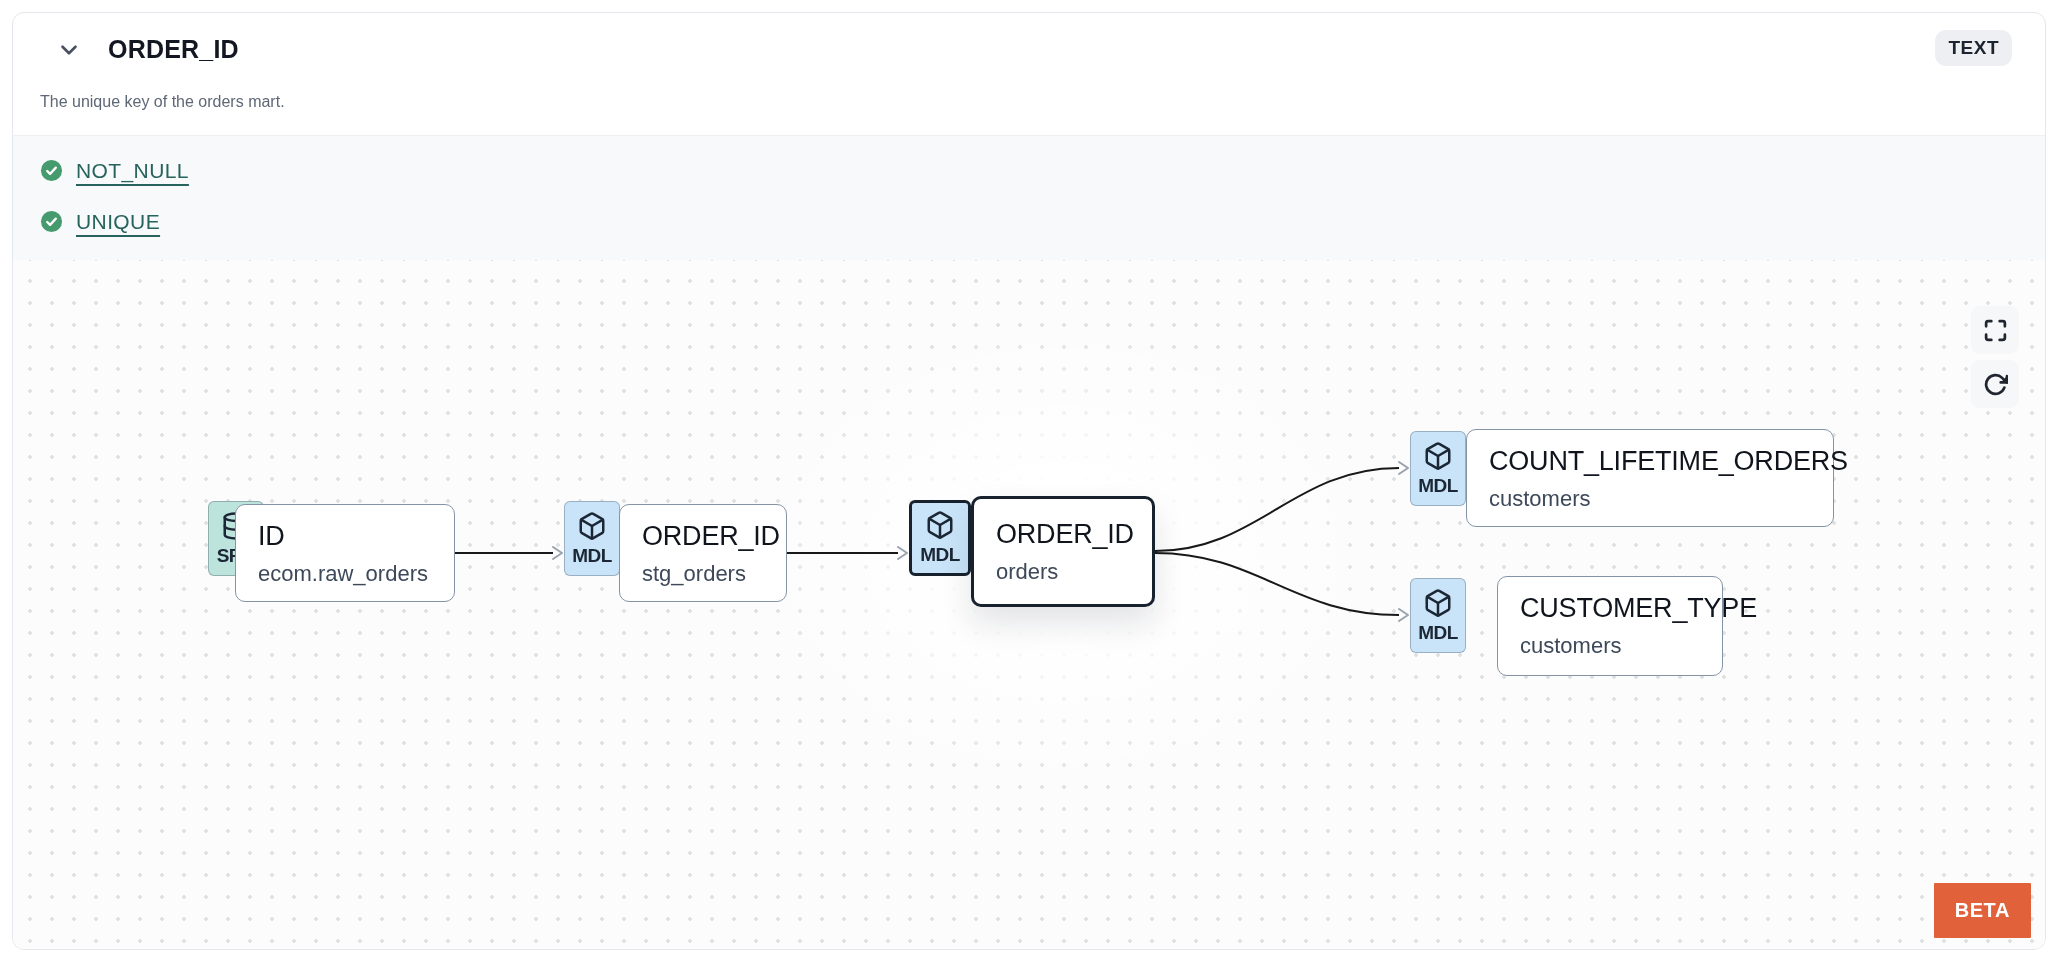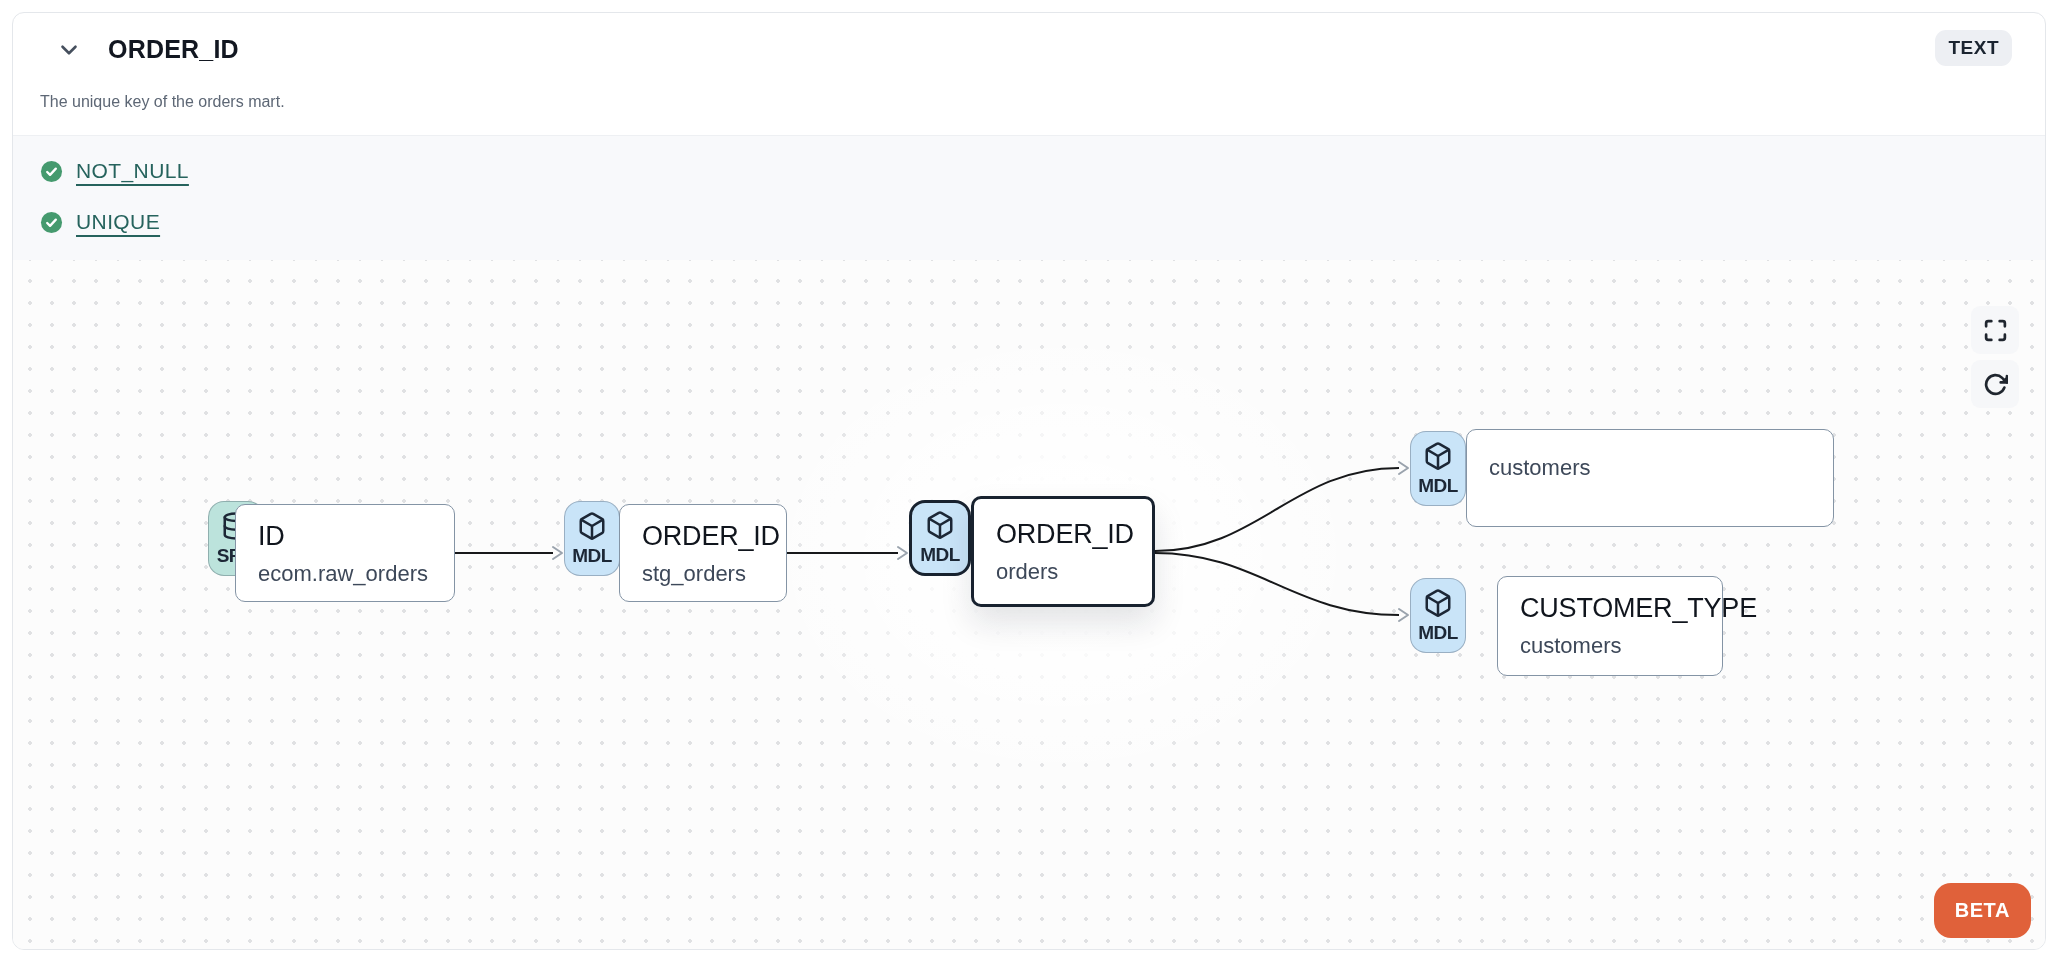--- a/index.html
+++ b/index.html
@@ -19,21 +19,21 @@
     font-size:19px; font-weight:600; letter-spacing:0.5px; padding:7px 13px; border-radius:11px;
   }
   .desc { position:absolute; top:80px; left:27px; font-size:16px; color:#5d6775; }
 
   
   .tests {
     position:absolute; top:122px; left:0; right:0; height:125px;
     background:#f8f9fb; border-top:1px solid #eef0f3;
     padding:23px 0 0 27px; display:flex; flex-direction:column; gap:27px;
   }
-  .test-row { display:flex; align-items:center; gap:13px; }
+  .test-row { display:flex; align-items:flex-start; gap:13px; }
   .check-circle { width:23px; height:23px; flex:none; }
   .test-link {
     font-size:21px; font-weight:500; letter-spacing:0.4px; color:#26635d;
     text-decoration:underline; text-decoration-thickness:1.5px; text-underline-offset:6px; cursor:pointer;
   }
 
   
   .canvas {
     position:absolute; top:247px; left:0; right:0; bottom:0;
     background-color:#fcfcfc;
@@ -42,21 +42,21 @@
   }
   .glow {
     position:absolute; left:740px; top:60px; width:620px; height:470px; pointer-events:none;
     background:radial-gradient(closest-side, rgba(255,255,255,0.98) 30%, rgba(255,255,255,0) 100%);
   }
   svg.edges { position:absolute; left:0; top:0; pointer-events:none; }
 
   
   .node { position:absolute; }
   .nbadge {
-    position:absolute; width:56px; height:75px; border-radius:16px;
+    position:absolute; width:56px; height:75px; border-radius:6px;
     border:1px solid rgba(30,41,59,0.28);
     display:flex; flex-direction:column; align-items:center; justify-content:center; gap:4px;
     color:#1c2736; z-index:1;
   }
   .nbadge .blabel { font-size:19px; font-weight:600; letter-spacing:-0.5px; }
   .nbadge svg { width:30px; height:30px; }
   .badge-src { background:#bce3dc; }
   .badge-mdl { background:#c9e4f8; }
   .ncard {
     position:absolute; background:#ffffff; border:1px solid #8494a5; border-radius:10px;
@@ -71,21 +71,21 @@
   
   .controls { position:absolute; top:46px; right:26px; display:flex; flex-direction:column; gap:6px; }
   .ctl-btn {
     width:48px; height:48px; border:none; border-radius:9px; background:#f6f7f9;
     display:flex; align-items:center; justify-content:center; color:#20262f; cursor:pointer;
   }
   .ctl-btn svg { width:25px; height:25px; }
 
   .beta-badge {
     position:absolute; right:14px; bottom:11px; background:#e0613a; color:#ffffff;
-    font-size:20px; font-weight:700; letter-spacing:0.6px; padding:16px 21px; border-radius:17px;
+    font-size:20px; font-weight:700; letter-spacing:0.6px; padding:16px 21px; border-radius:1px;
   }
 </style>
 </head>
 <body>
 
 <div class="panel">
 
   <div class="hdr-row">
     <button class="chevron-btn">
       <svg viewBox="0 0 24 24" width="26" height="26" fill="none" stroke="currentColor" stroke-width="2.4" stroke-linecap="round" stroke-linejoin="round">
@@ -180,20 +180,21 @@
     <div class="node" style="left:1397px; top:169px;">
       <div class="nbadge badge-mdl" style="left:0; top:2px;">
         <svg viewBox="0 0 24 24" fill="none" stroke="currentColor" stroke-width="2" stroke-linecap="round" stroke-linejoin="round">
             <path d="M21 16V8a2 2 0 0 0-1-1.73l-7-4a2 2 0 0 0-2 0l-7 4A2 2 0 0 0 3 8v8a2 2 0 0 0 1 1.73l7 4a2 2 0 0 0 2 0l7-4A2 2 0 0 0 21 16z"></path>
             <polyline points="3.27 6.96 12 12.01 20.73 6.96"></polyline>
             <line x1="12" y1="22.08" x2="12" y2="12"></line>
           </svg>
         <span class="blabel">MDL</span>
       </div>
       <div class="ncard" style="left:56px; top:0; width:368px; height:98px;">
+        <div class="ntitle">COUNT_LIFETIME_ORDERS</div>
         <div class="nsub">customers</div>
       </div>
     </div>
 
     <div class="node" style="left:1397px; top:316px;">
       <div class="nbadge badge-mdl" style="left:0; top:2px;">
         <svg viewBox="0 0 24 24" fill="none" stroke="currentColor" stroke-width="2" stroke-linecap="round" stroke-linejoin="round">
             <path d="M21 16V8a2 2 0 0 0-1-1.73l-7-4a2 2 0 0 0-2 0l-7 4A2 2 0 0 0 3 8v8a2 2 0 0 0 1 1.73l7 4a2 2 0 0 0 2 0l7-4A2 2 0 0 0 21 16z"></path>
             <polyline points="3.27 6.96 12 12.01 20.73 6.96"></polyline>
             <line x1="12" y1="22.08" x2="12" y2="12"></line>

